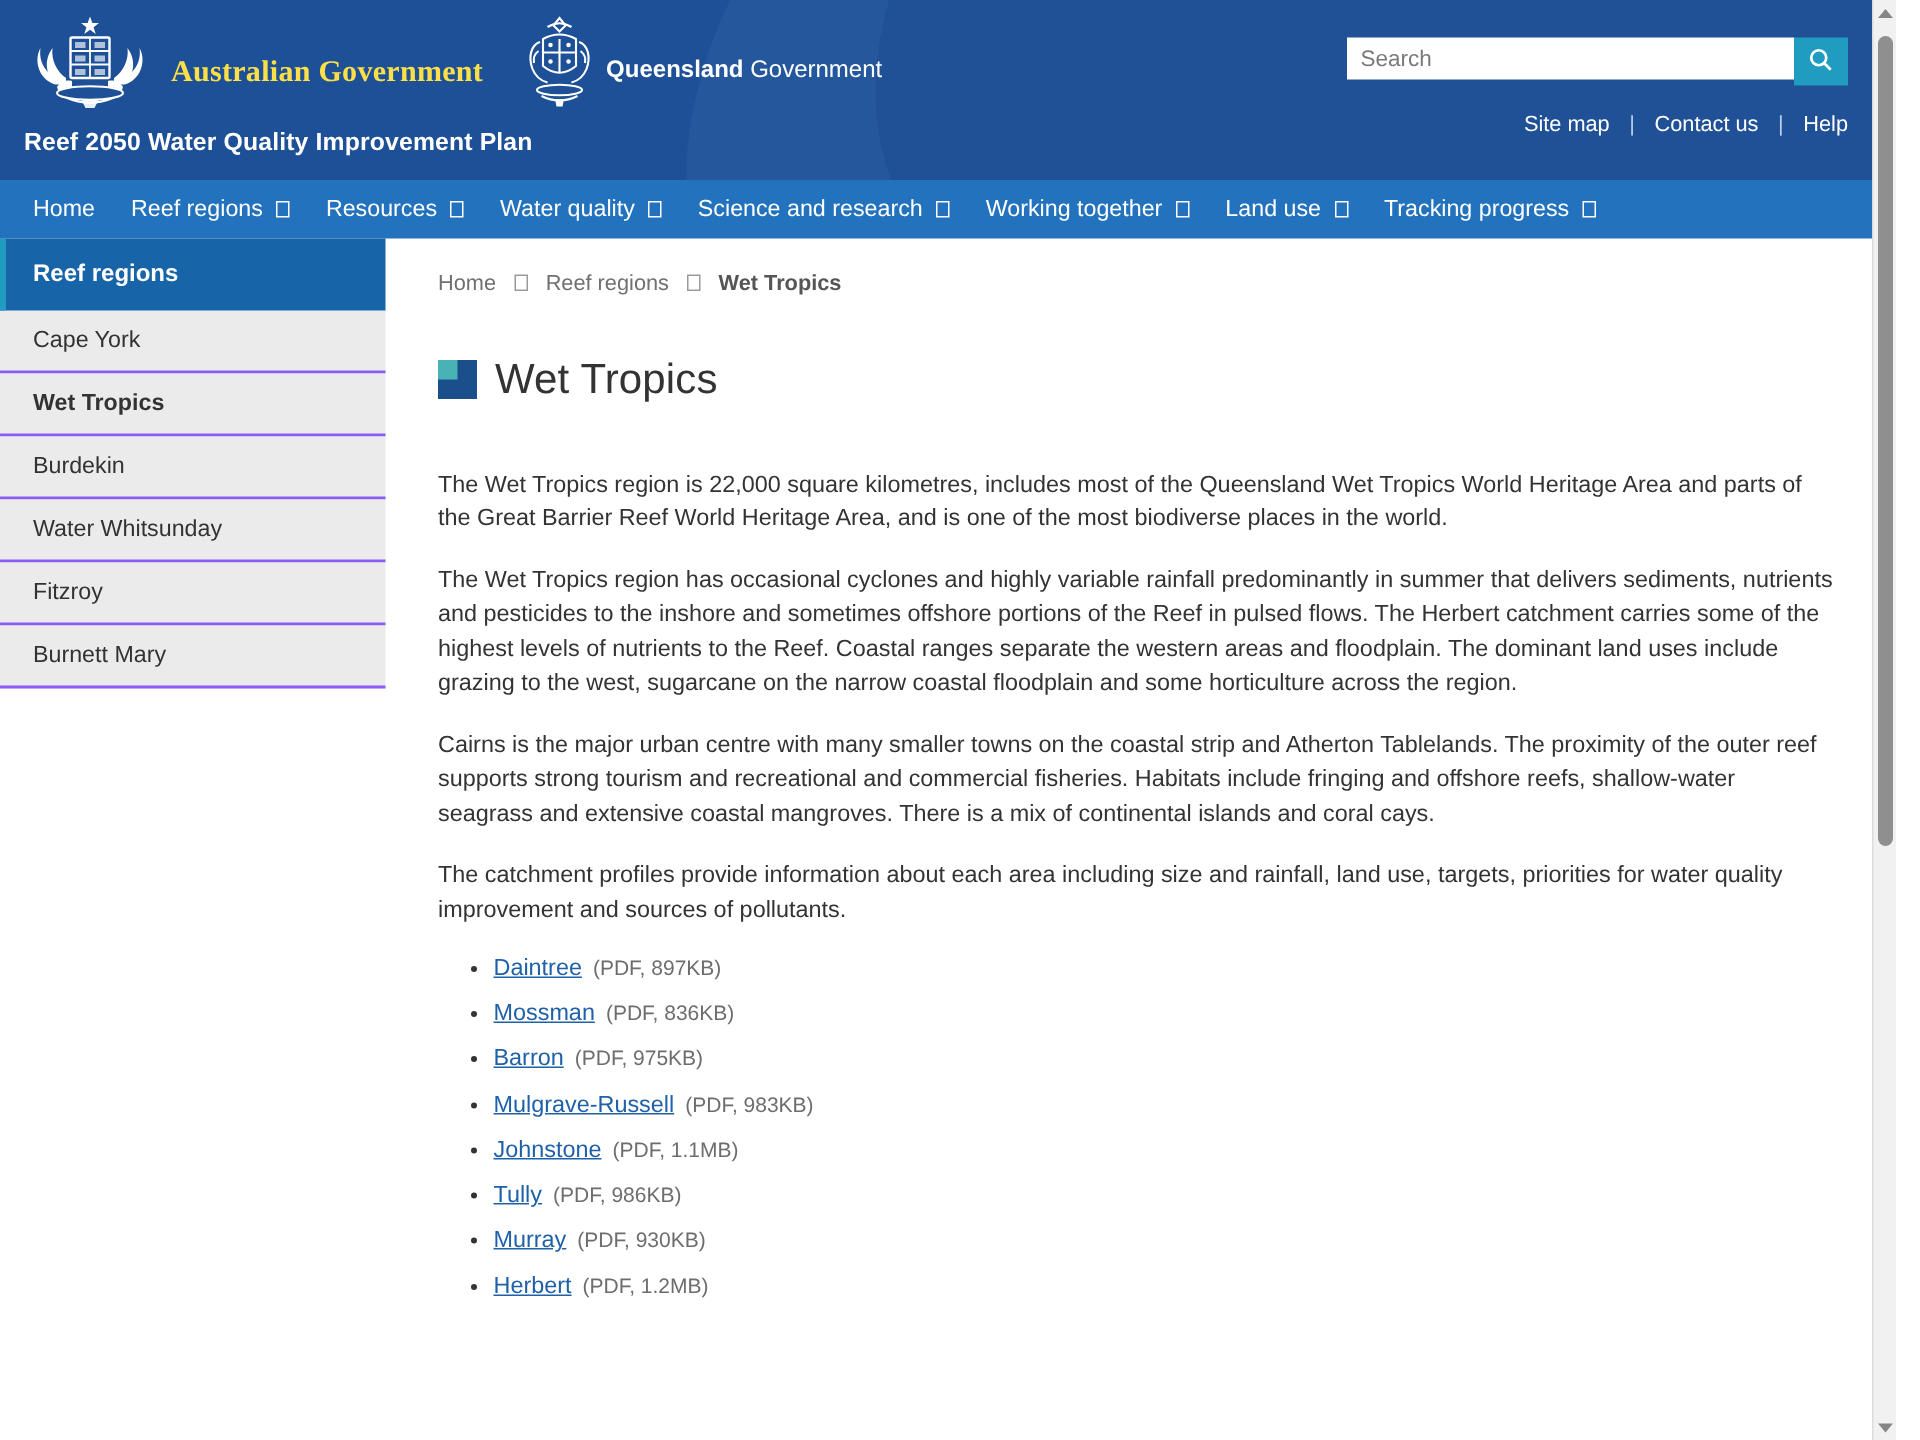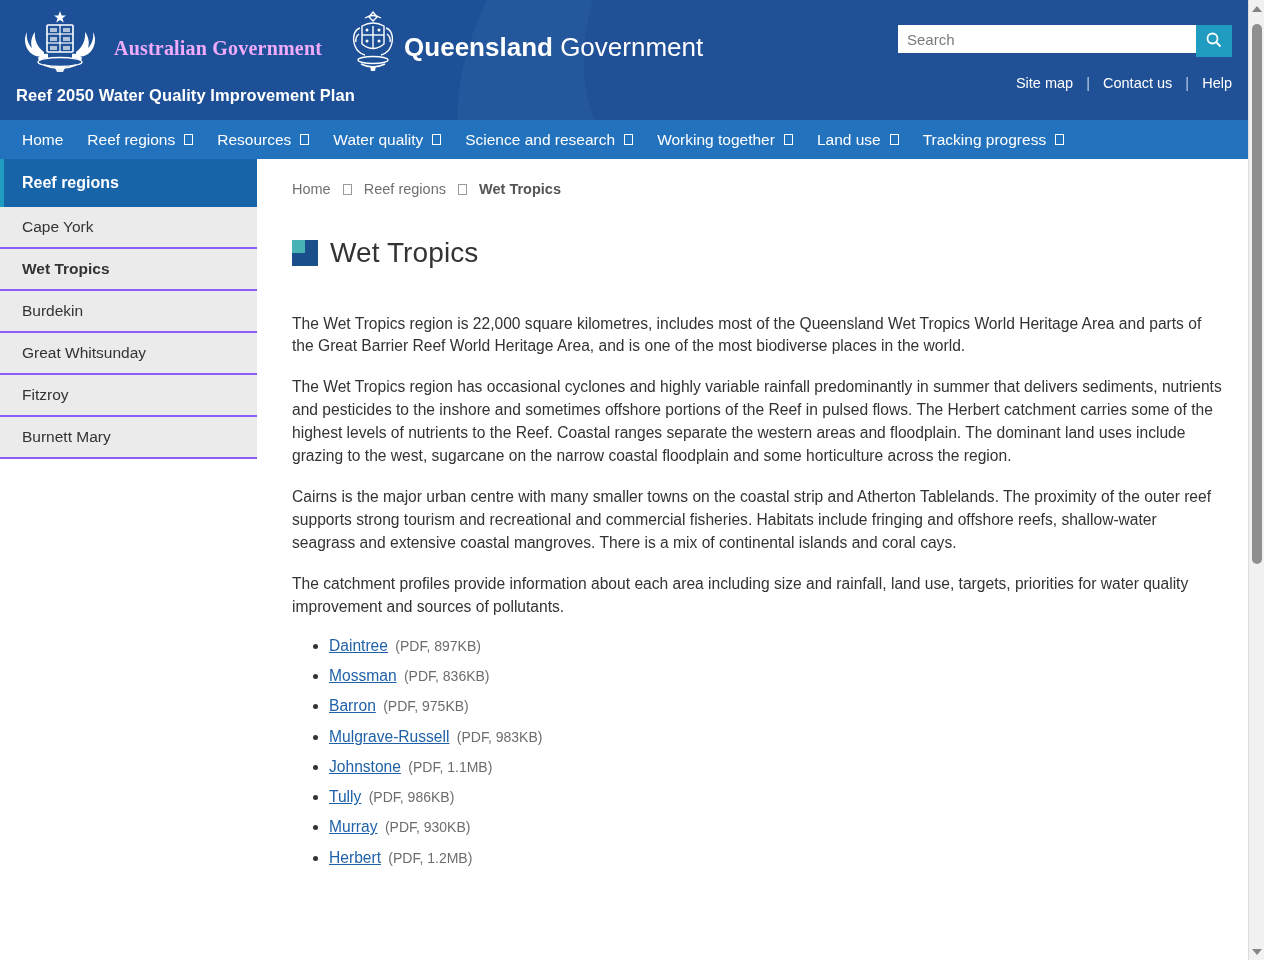--- a/index.html
+++ b/index.html
@@ -60,36 +60,36 @@
     left: 14px;
     display: flex;
     align-items: center;
   }
   .crest-au {
     width: 92px;
     height: 66px;
     margin-right: 8px;
   }
   .au-word {
-    color: #f0abfc;
+    color: #fde047;
     font-family: "Liberation Serif", serif;
     font-weight: bold;
     font-size: 20px;
     letter-spacing: 0.2px;
     padding-top: 14px;
   }
   .crest-qld {
     width: 50px;
     height: 66px;
     margin-left: 26px;
     margin-right: 6px;
   }
   .qld-word {
     color: #ffffff;
-    font-size: 26px;
+    font-size: 16px;
     padding-top: 12px;
     white-space: nowrap;
   }
   .qld-word b { font-weight: bold; }
   .qld-word span { font-weight: normal; }
 
   .site-title {
     position: absolute;
     left: 16px;
     top: 86px;
@@ -462,21 +462,21 @@
     </div>
   </nav>
 
   <div class="body-wrap">
 
     <aside class="sidebar">
       <div class="sidebar-head">Reef regions</div>
       <div class="sidebar-item">Cape York</div>
       <div class="sidebar-item current">Wet Tropics</div>
       <div class="sidebar-item">Burdekin</div>
-      <div class="sidebar-item">Great Whitsunday</div>
+      <div class="sidebar-item">Water Whitsunday</div>
       <div class="sidebar-item">Fitzroy</div>
       <div class="sidebar-item">Burnett Mary</div>
     </aside>
 
     <main class="main">
 
       <div class="breadcrumb">
         <a href="#">Home</a>
         <span class="crumb-sep"></span>
         <a href="#">Reef regions</a>

